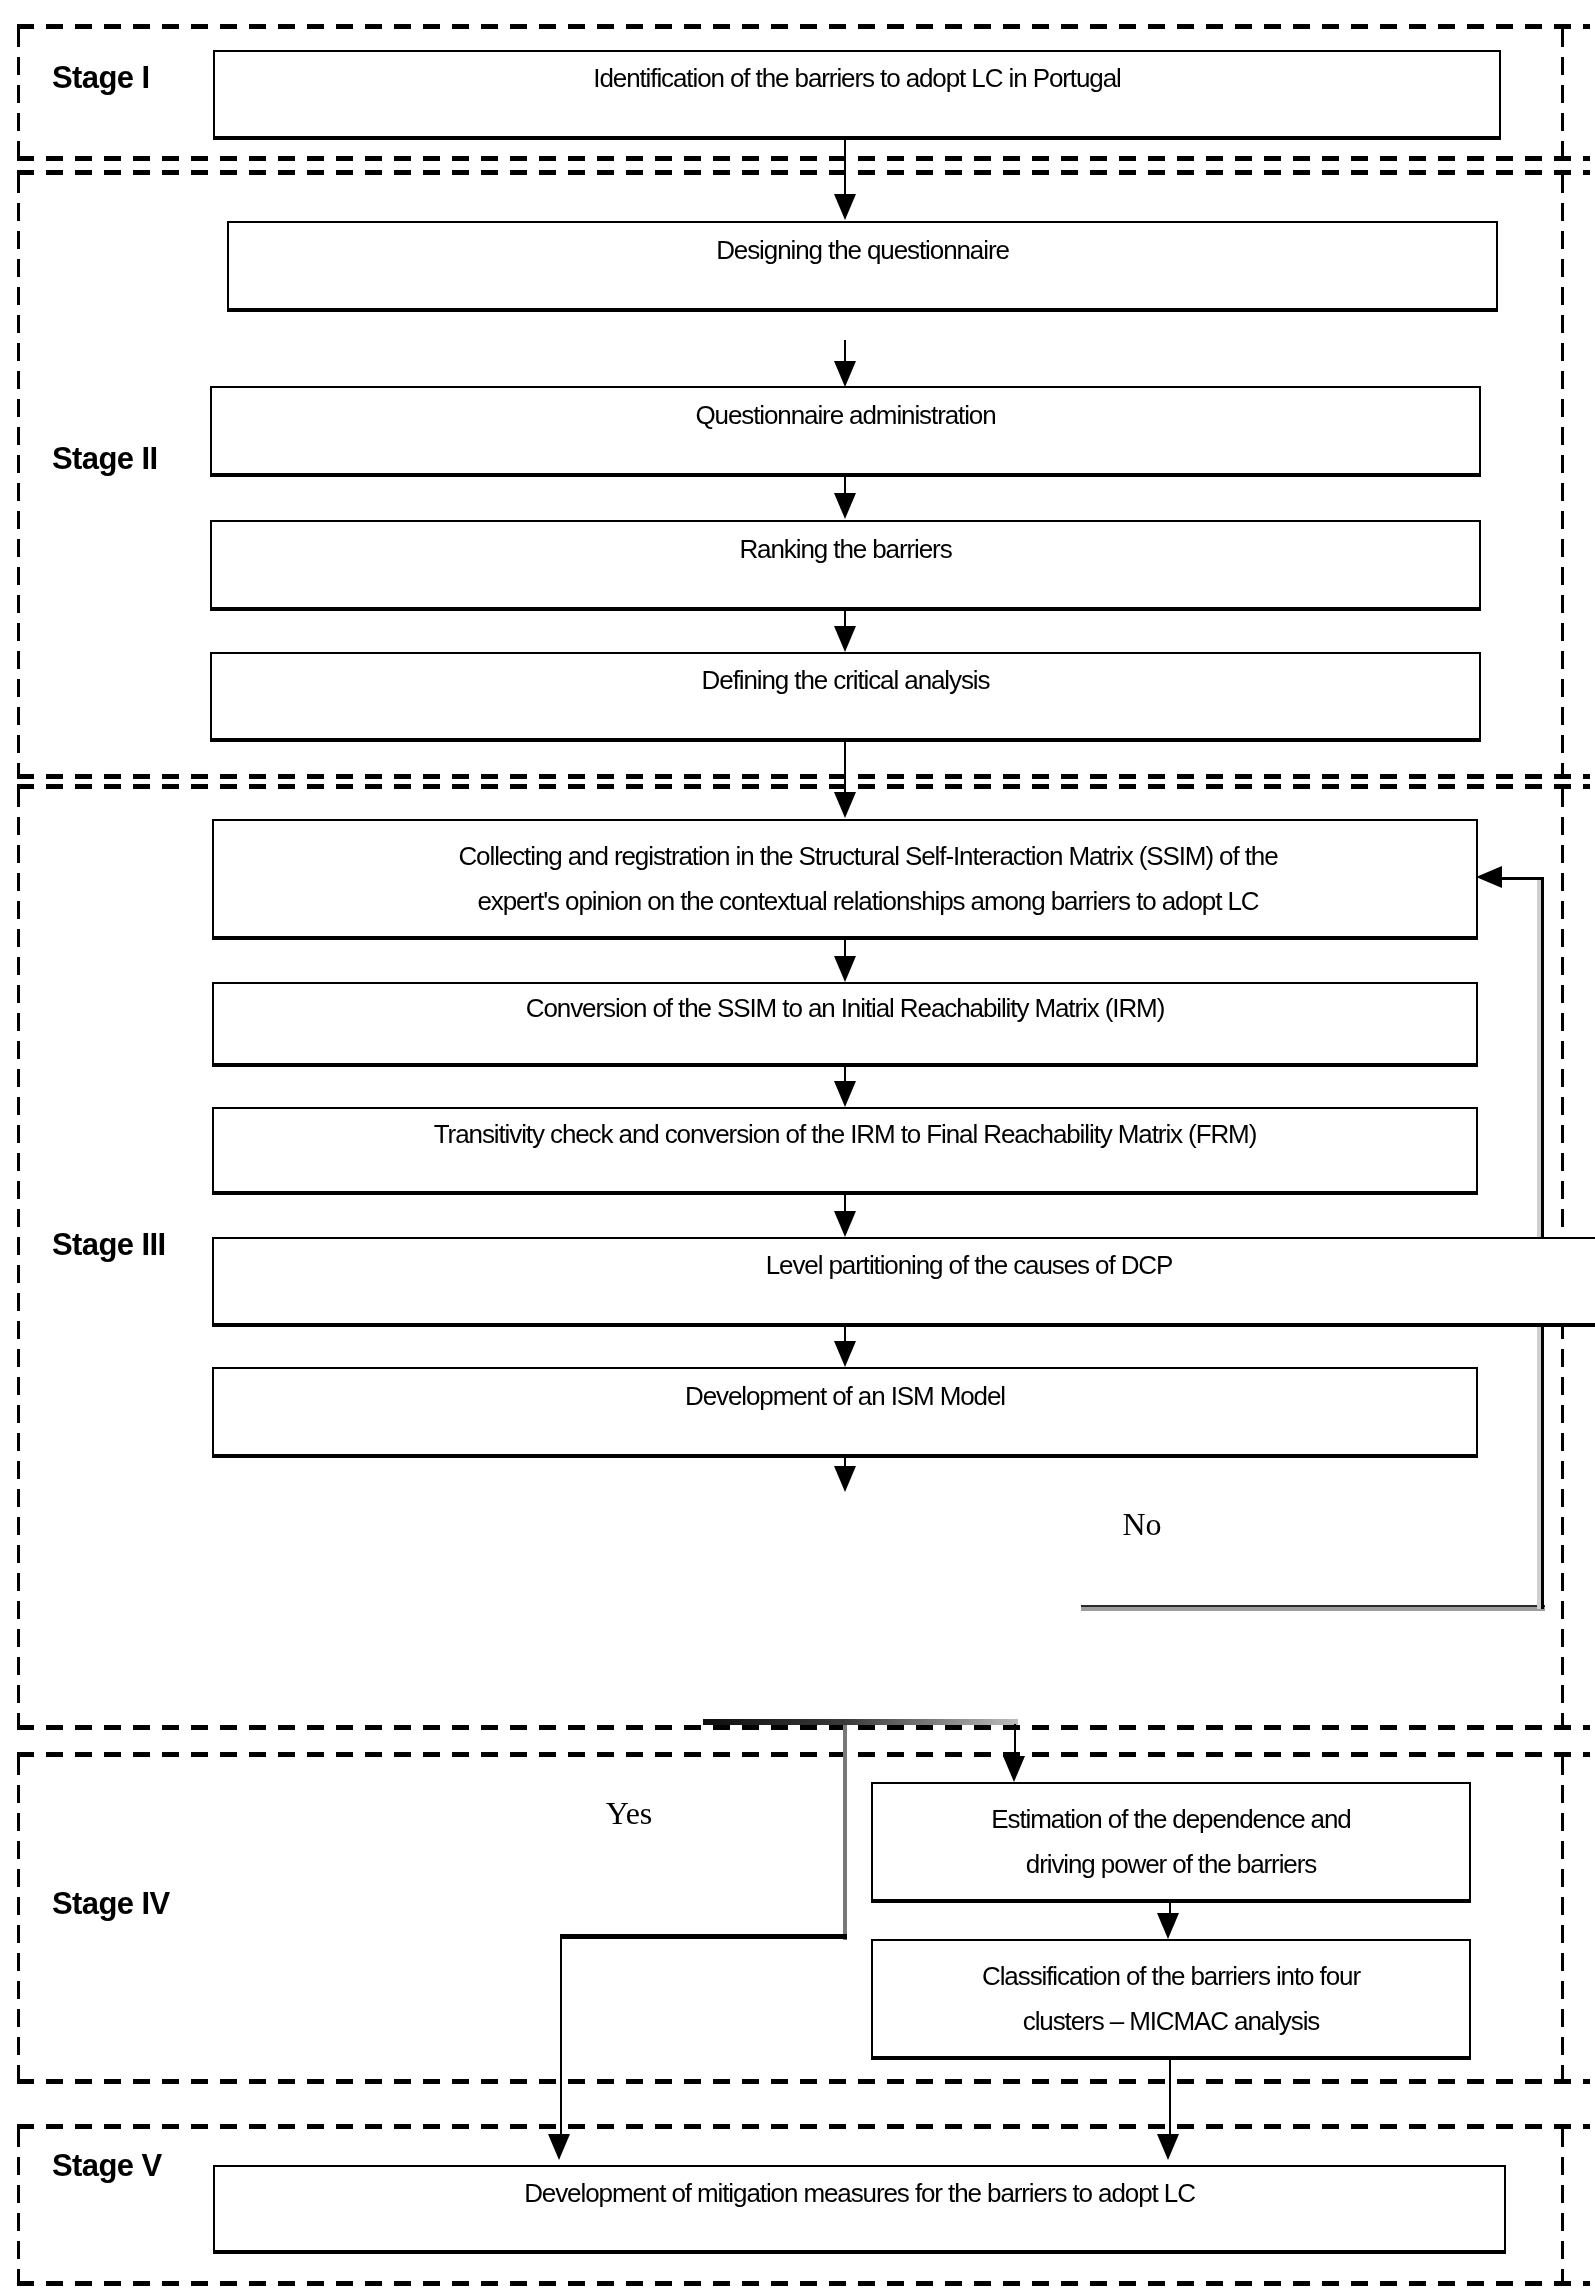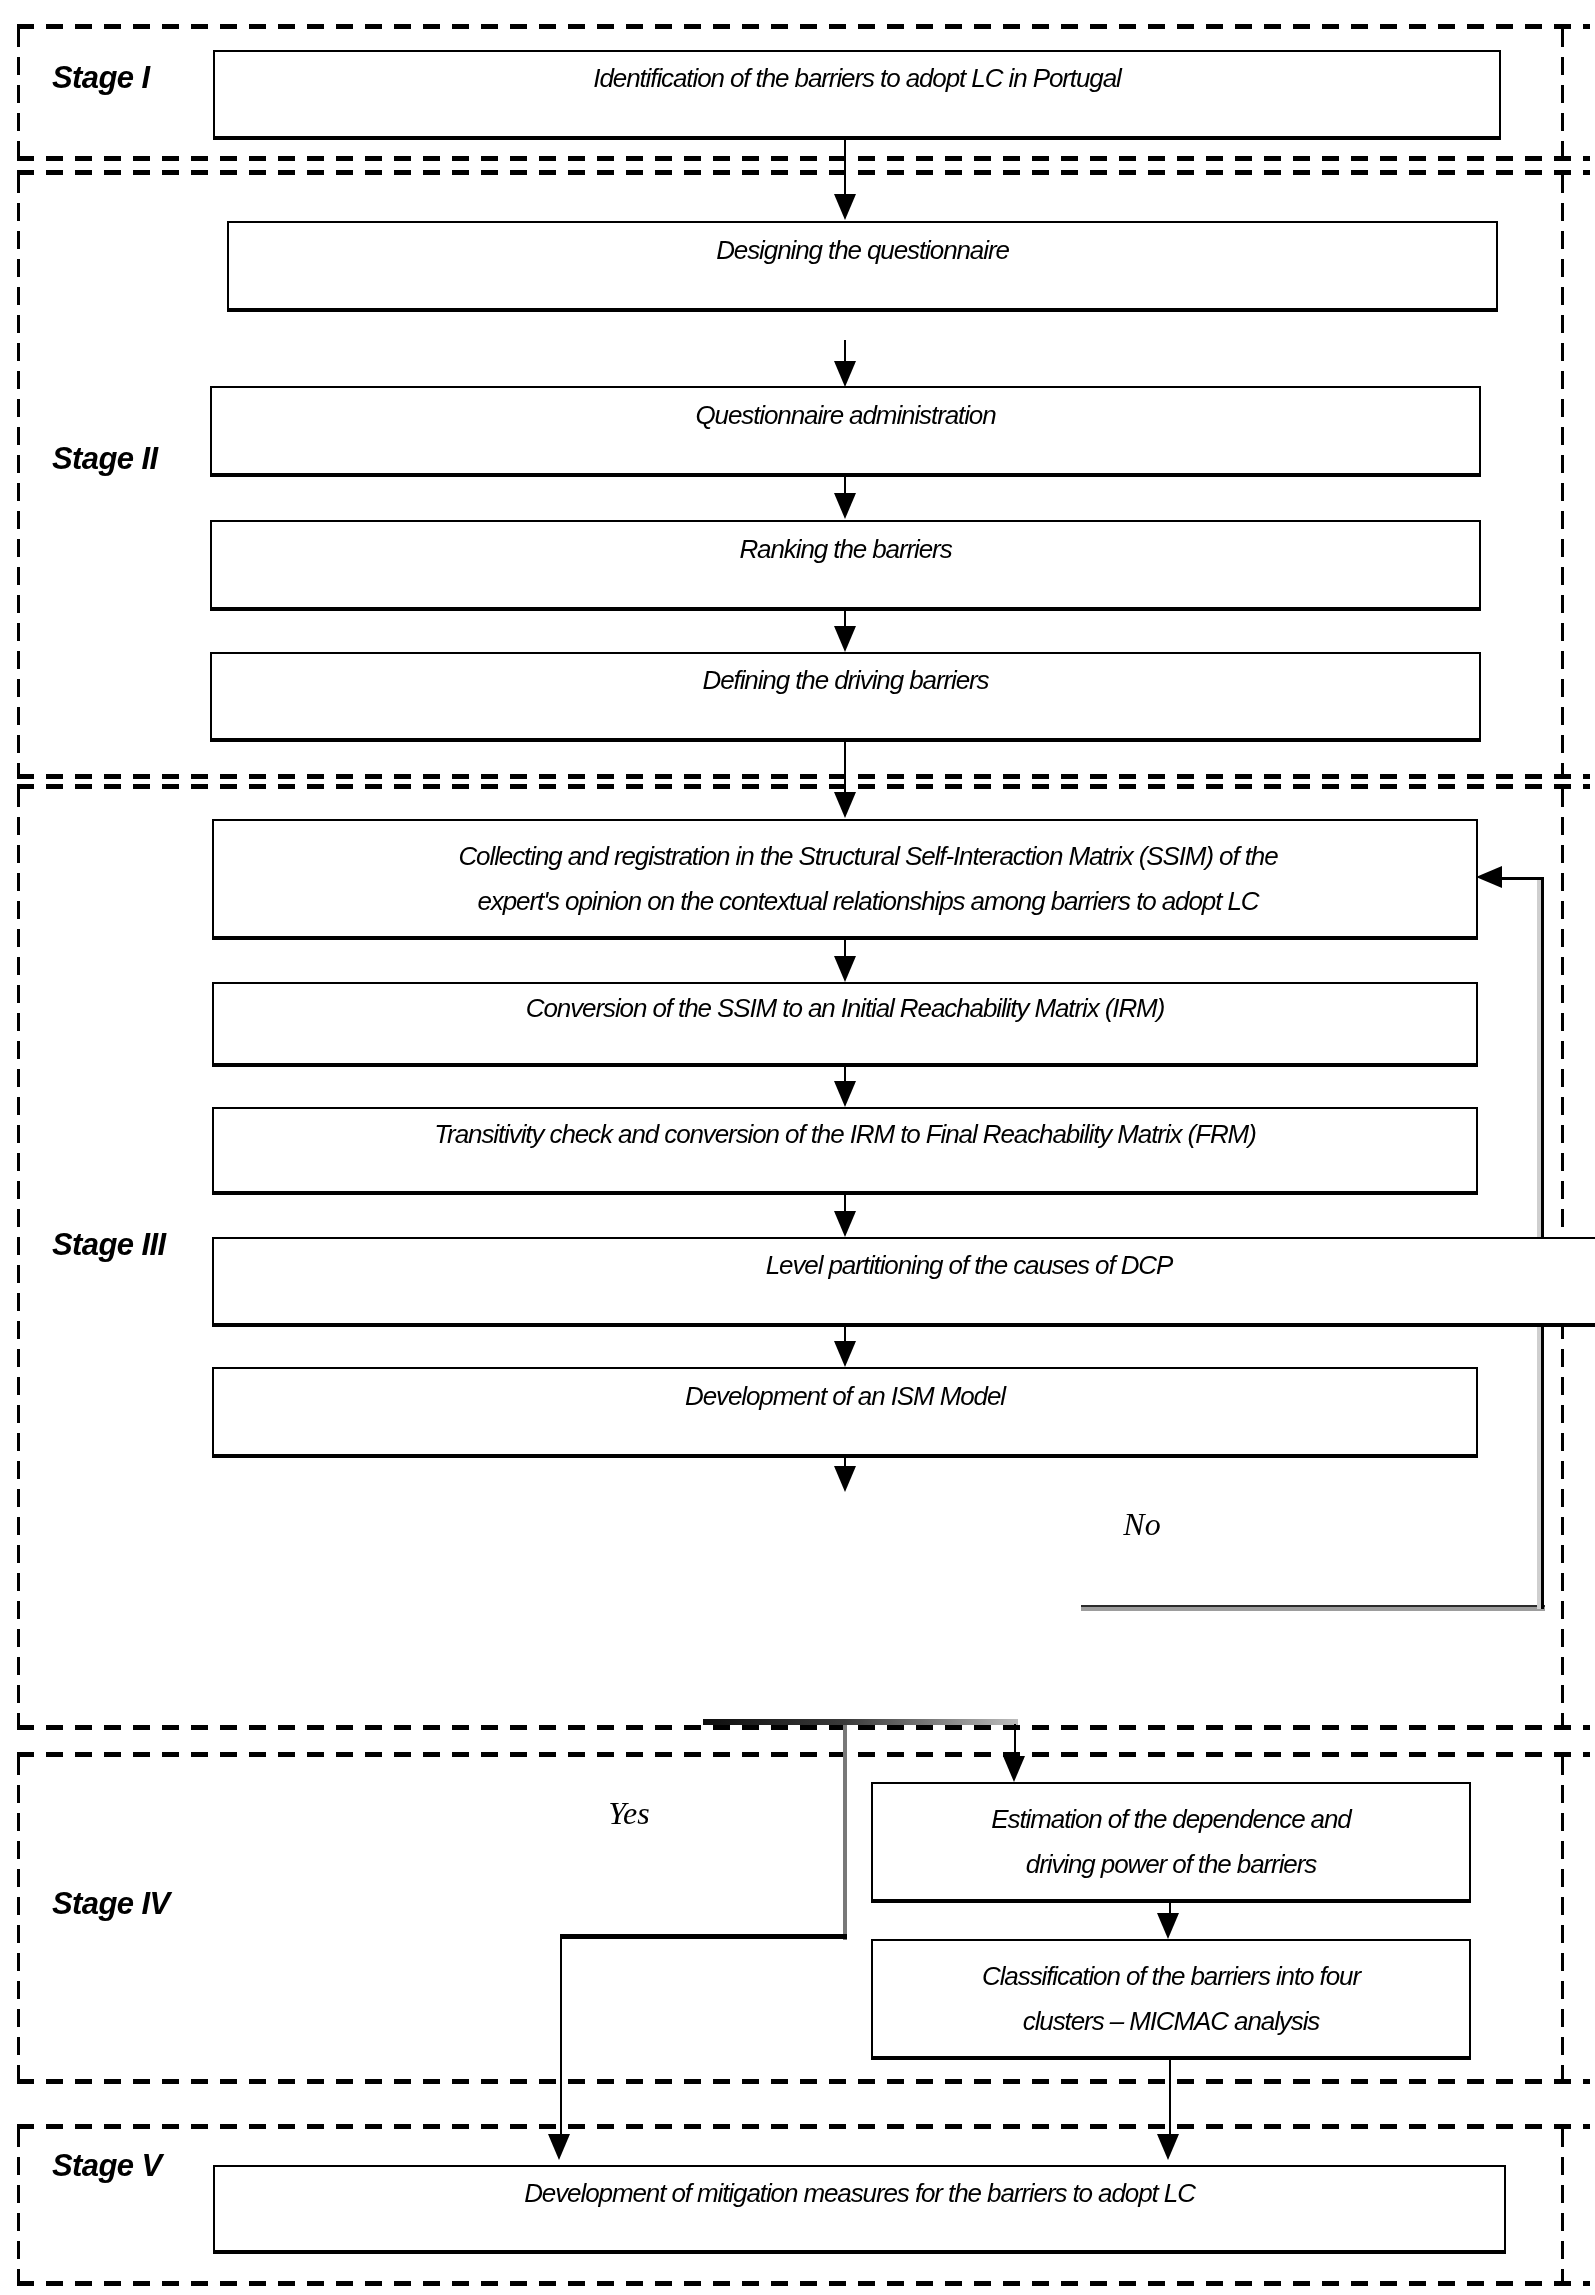--- a/index.html
+++ b/index.html
@@ -1,19 +1,19 @@
 <!DOCTYPE html>
 <html style="font-size:9px"><head>
 <meta charset="utf-8">
 <title>Flowchart</title>
 <style>
   html,body{margin:0;padding:0;background:#ffffff;}
   .canvas{
     position:relative;width:1596px;height:2295px;background:#ffffff;
-    font-family:"Liberation Sans",sans-serif;color:#000;overflow:hidden;font-style:italic;
+    font-family:"Liberation Sans",sans-serif;color:#000;overflow:hidden;
   }
   
   .hdash{position:absolute;height:5px;
     background:repeating-linear-gradient(90deg,#000 0 17px,transparent 17px 29px);}
   .vdash{position:absolute;width:2.8px;
     background:repeating-linear-gradient(180deg,#000 0 18px,transparent 18px 28px);}
   
   .box{position:absolute;background:#fff;border:2.8px solid #000;border-bottom-width:4.5px;
     display:flex;align-items:center;justify-content:center;text-align:center;
     font-size:26px;letter-spacing:-1.1px;line-height:1.72;white-space:pre-line;box-sizing:border-box;}
@@ -138,21 +138,21 @@
   <div class="head-down" style="left:1157px;top:1913px;"></div>
 
   <div class="vline" style="left:1169px;top:2060px;height:77px;"></div>
   <div class="head-down" style="left:1157px;top:2134px;"></div>
 
   <div class="box lift" style="left:213px;top:50px;width:1288px;height:90px;">Identification of the barriers to adopt LC in Portugal</div>
 
   <div class="box lift" style="left:227px;top:221px;width:1271px;height:91px;">Designing the questionnaire</div>
   <div class="box lift" style="left:210px;top:386px;width:1271px;height:91px;">Questionnaire administration</div>
   <div class="box lift" style="left:210px;top:520px;width:1271px;height:91px;">Ranking the barriers</div>
-  <div class="box lift" style="left:210px;top:652px;width:1271px;height:90px;">Defining the driving barriers</div>
+  <div class="box lift" style="left:210px;top:652px;width:1271px;height:90px;">Defining the critical analysis</div>
 
   <div class="box" style="left:212px;top:819px;width:1266px;height:121px;padding-left:46px;">Collecting and registration in the Structural Self-Interaction Matrix (SSIM) of the
 expert's opinion on the contextual relationships among barriers to adopt LC</div>
   <div class="box lift" style="left:212px;top:982px;width:1266px;height:85px;">Conversion of the SSIM to an Initial Reachability Matrix (IRM)</div>
   <div class="box lift" style="left:212px;top:1107px;width:1266px;height:88px;">Transitivity check and conversion of the IRM to Final Reachability Matrix (FRM)</div>
   <div class="box lift" style="left:212px;top:1237px;width:1514px;height:90px;">Level partitioning of the causes of DCP</div>
   <div class="box lift" style="left:212px;top:1367px;width:1266px;height:91px;">Development of an ISM Model</div>
 
   <div class="serif-label" style="left:1142px;top:1524px;">No</div>
   <div class="serif-label" style="left:629px;top:1813px;">Yes</div>

